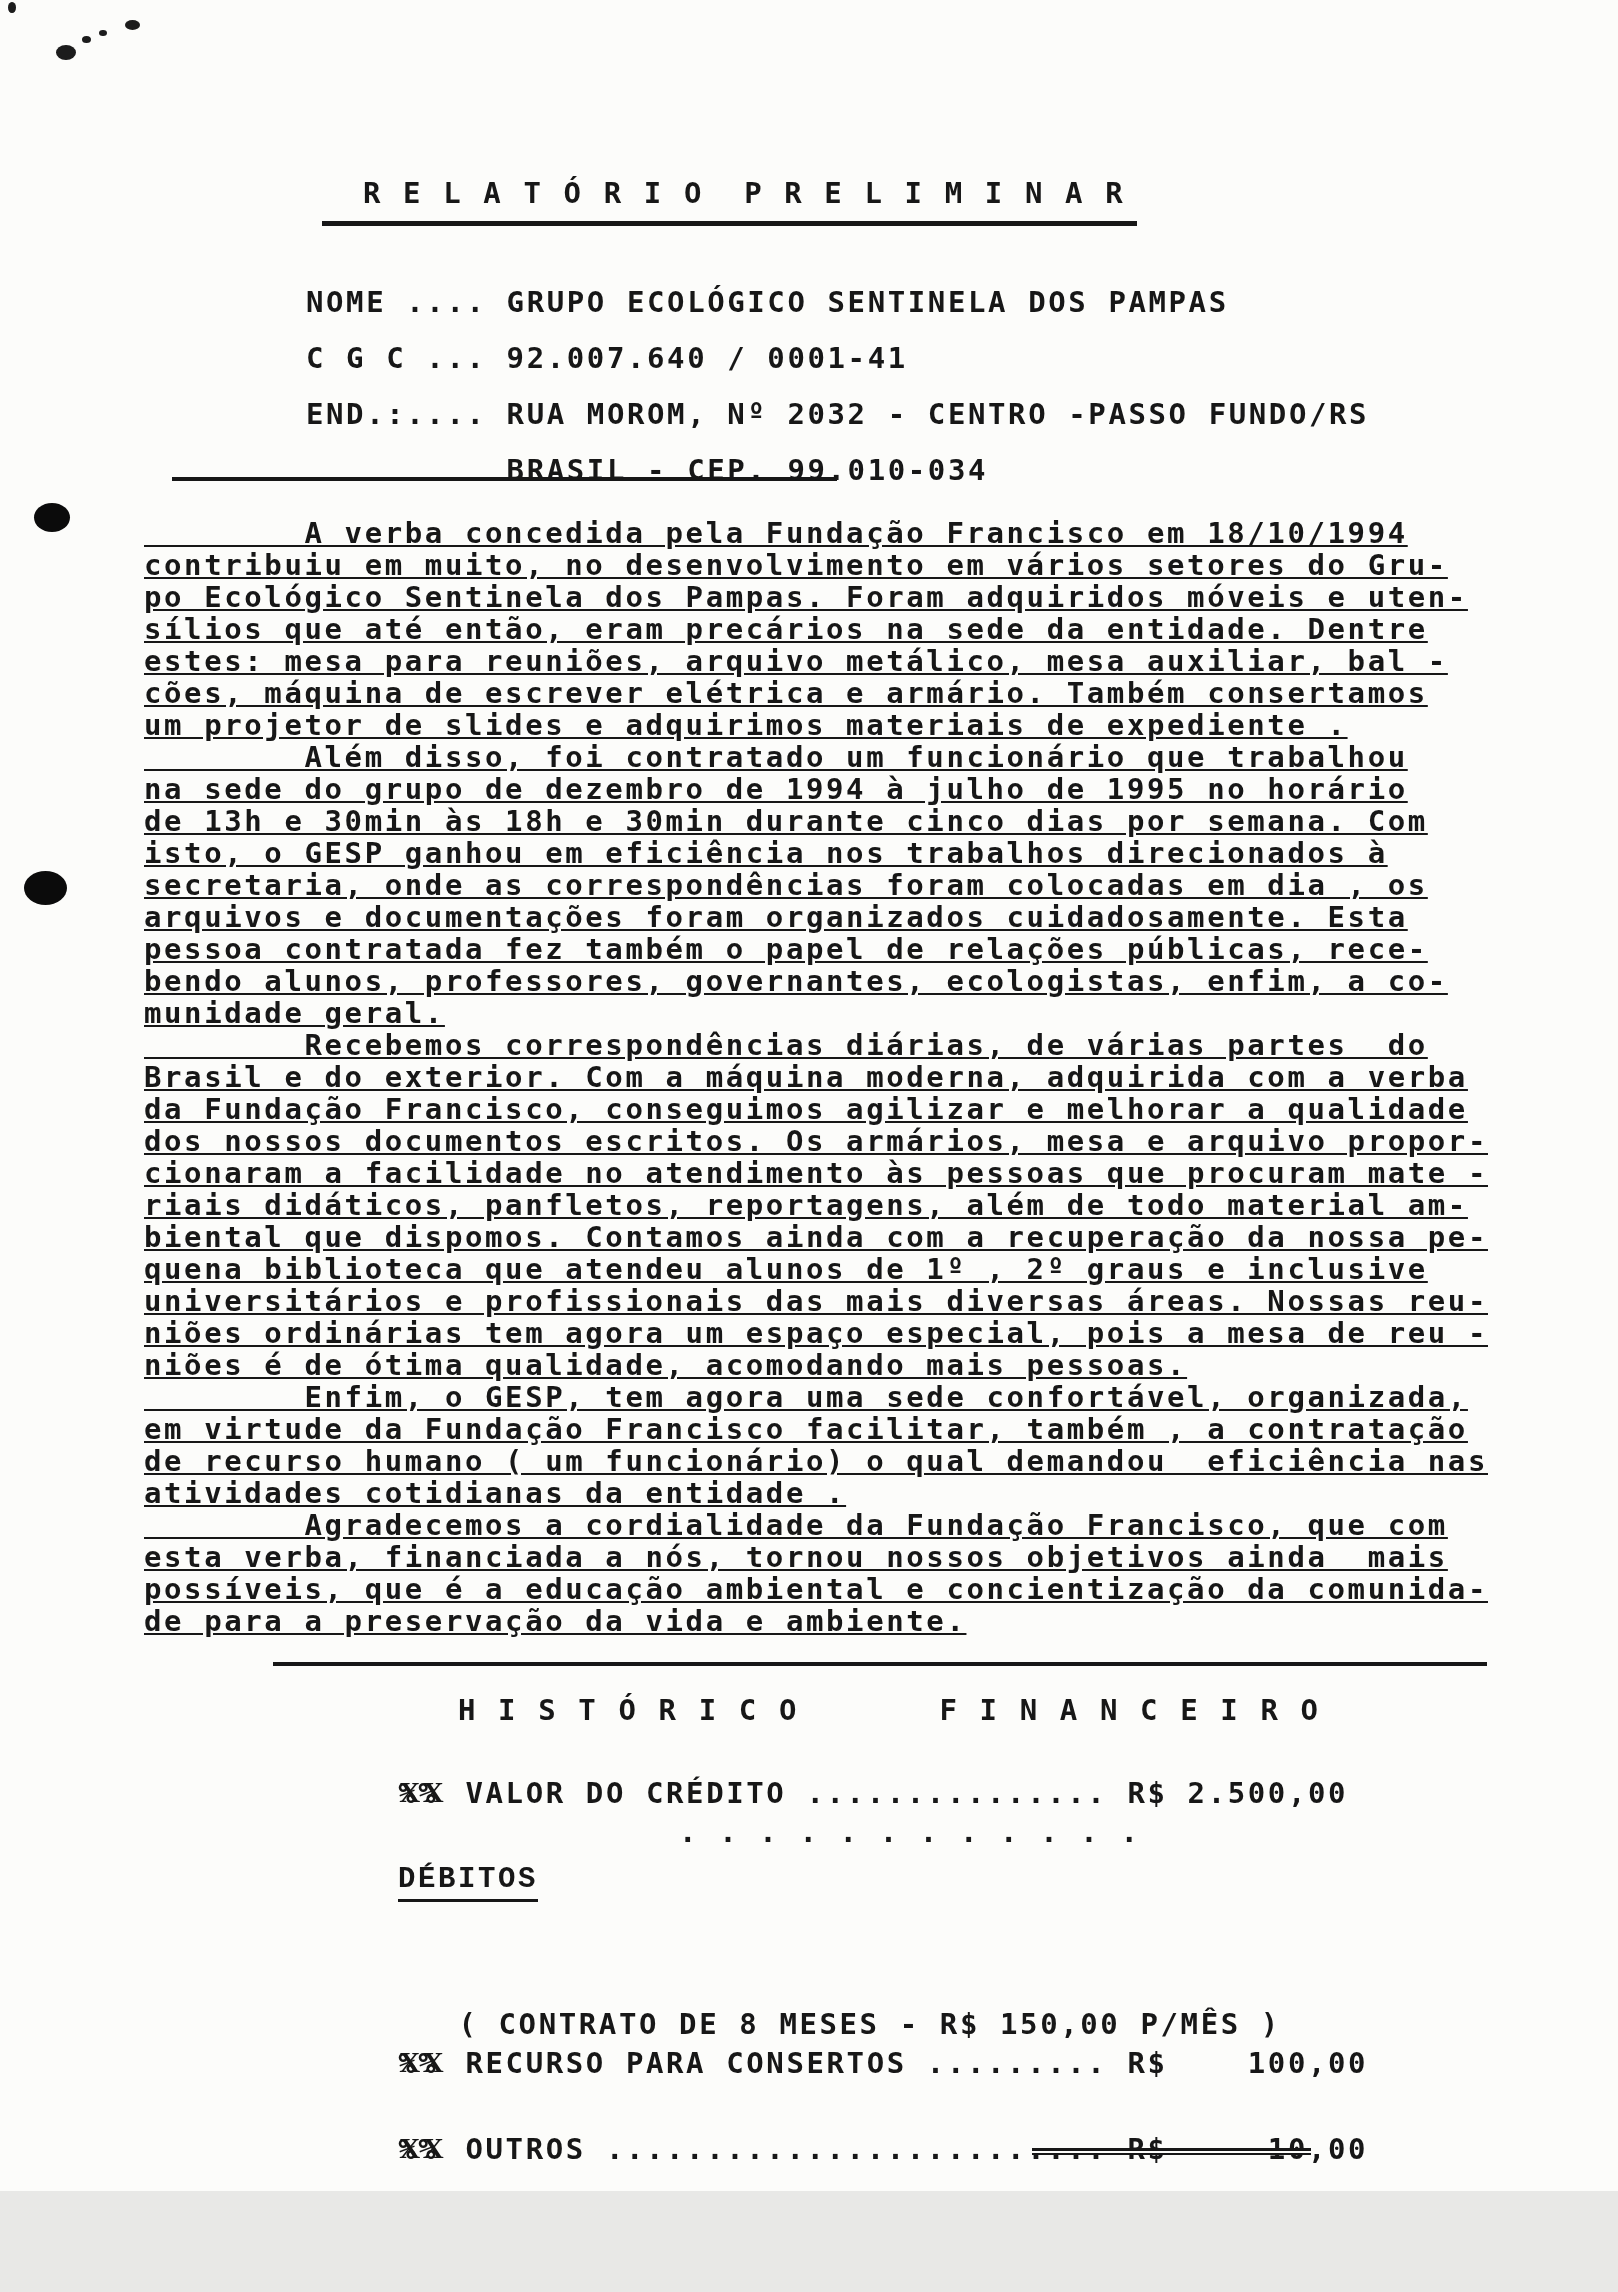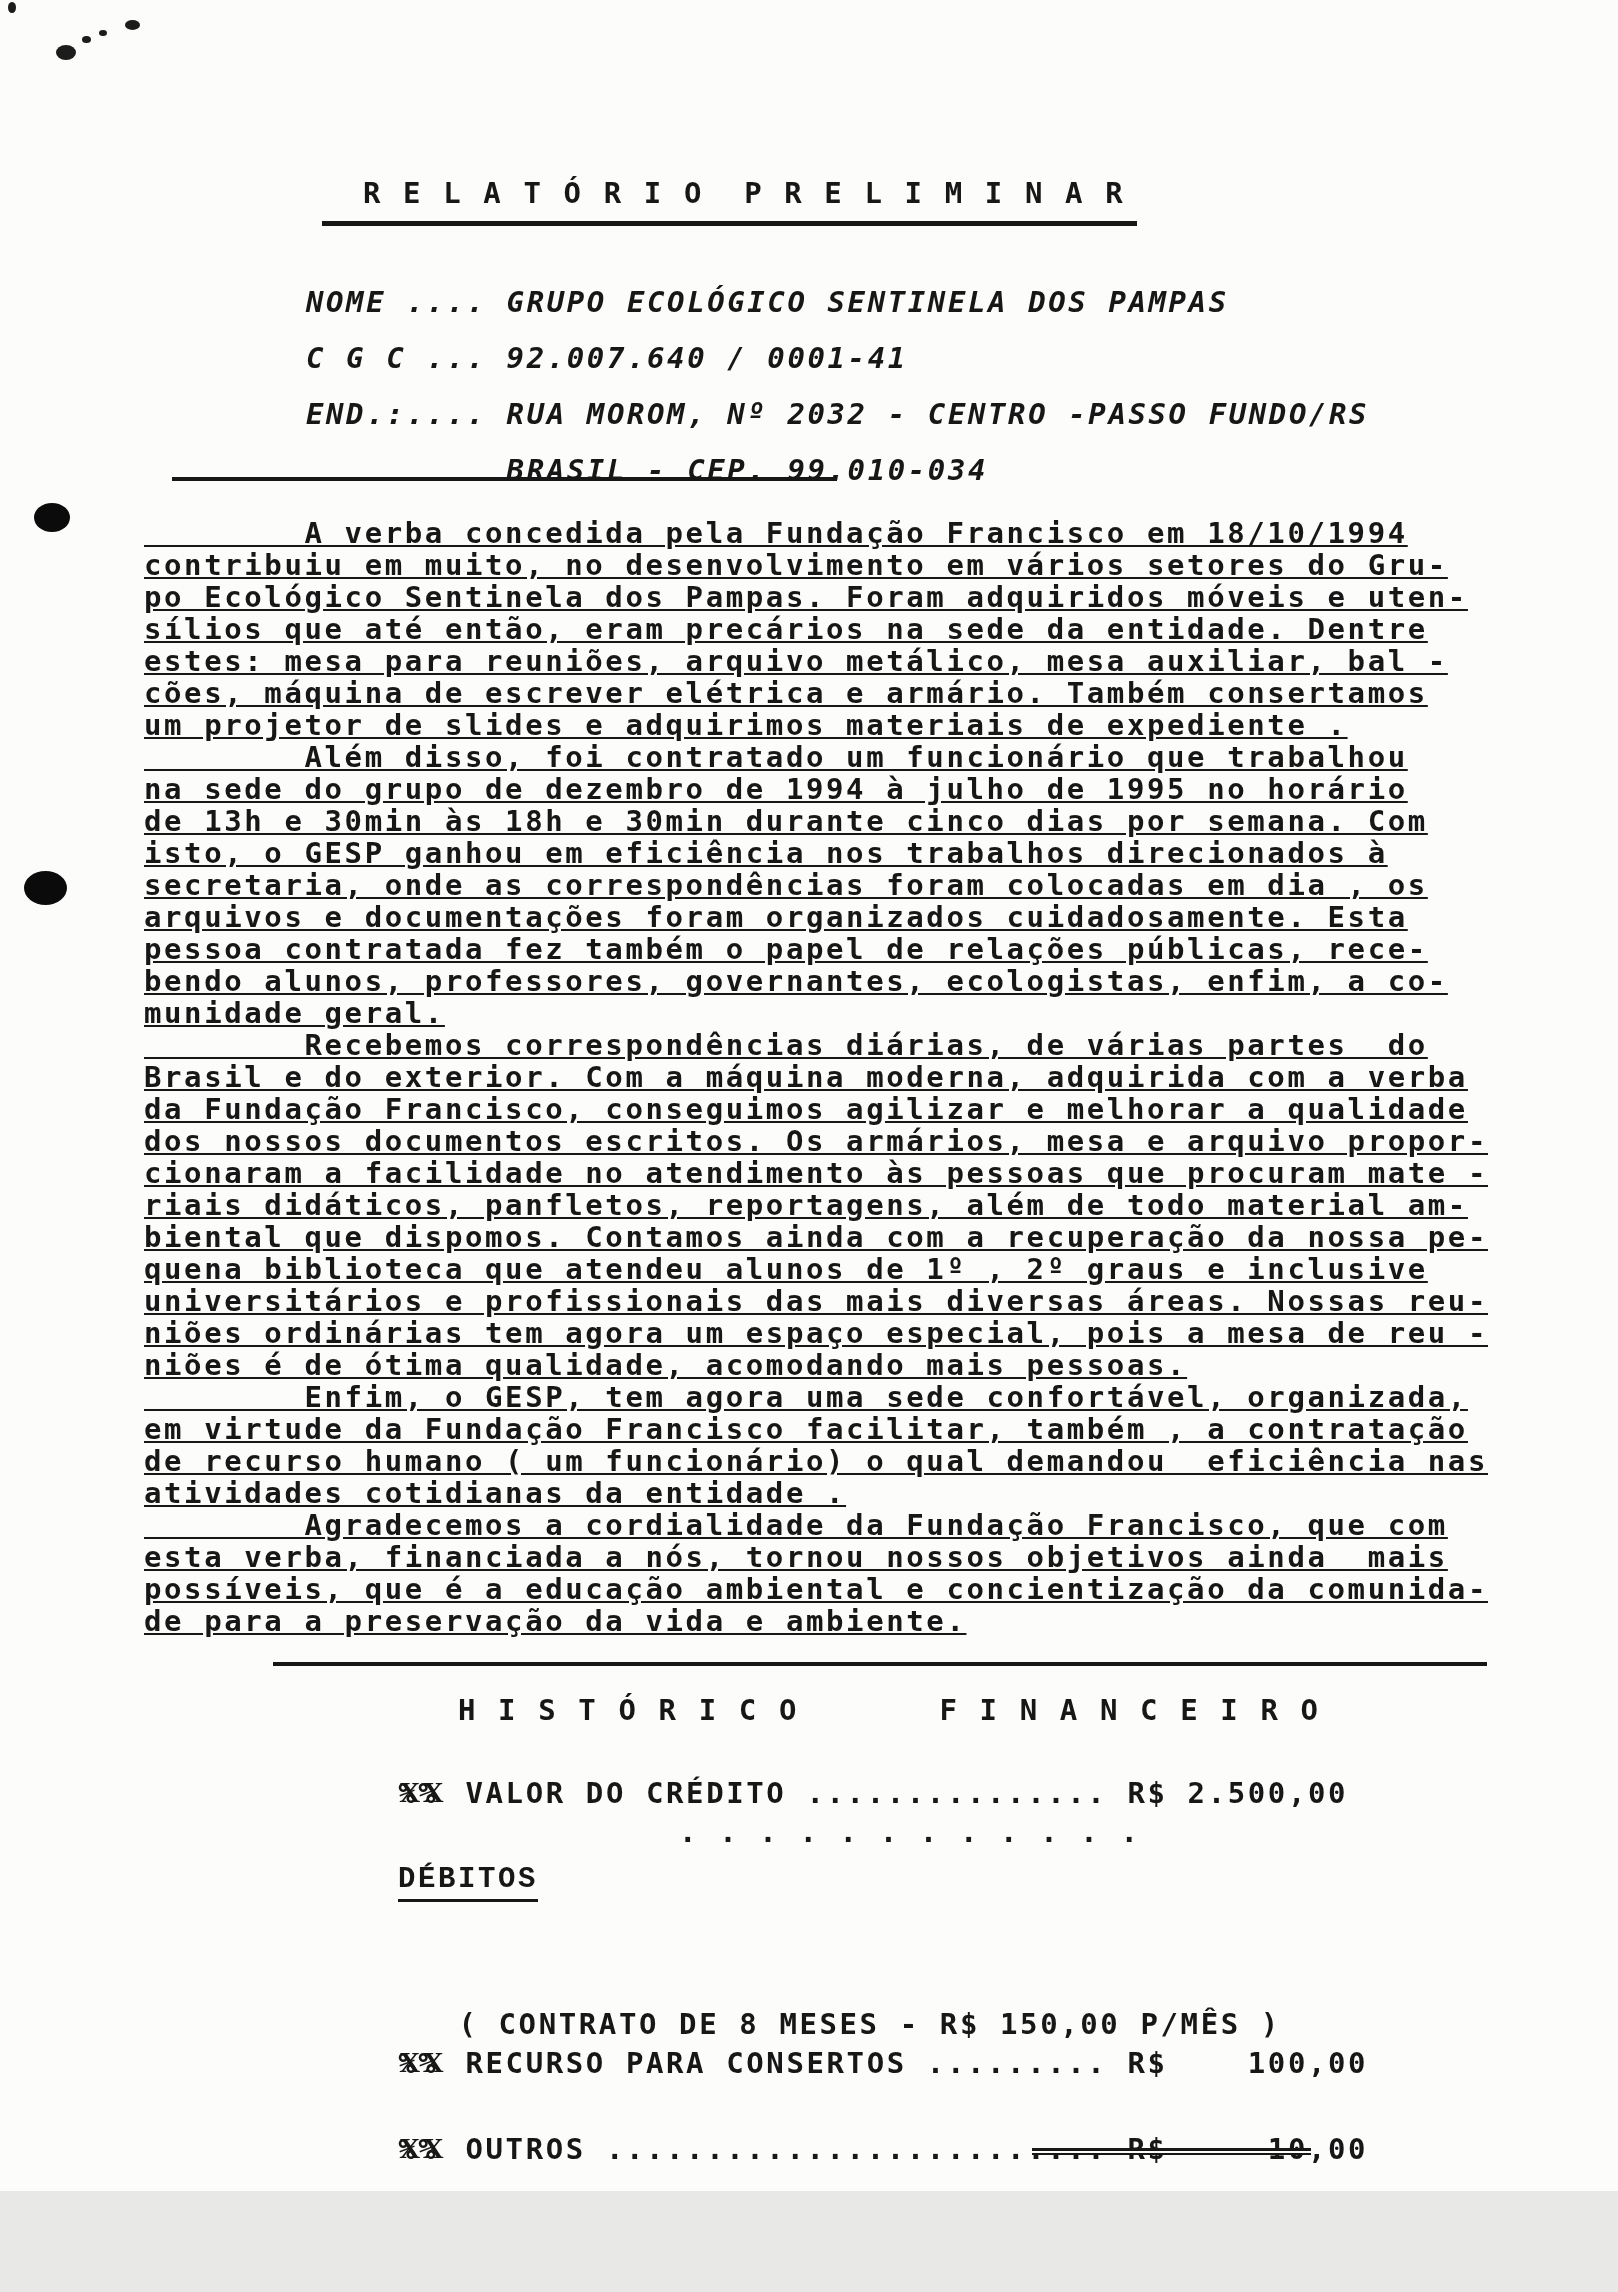--- a/index.html
+++ b/index.html
@@ -12,21 +12,21 @@
     font-weight:700;
     color:#171717;
   }
   .mono{
     position:absolute;
     white-space:pre;
     font-size:29px;
     letter-spacing:2.6px;
     line-height:32px;
   }
-  .header-block{line-height:56px;font-style:italic;}
+  .header-block{line-height:56px;}
   .rule{position:absolute;background:#171717;}
   .double-rule{
     position:absolute;
     background:linear-gradient(to bottom,#171717 0 2.7px,#fcfcfa 2.7px 4.5px,#171717 4.5px 7.2px);
   }
   .bullet{display:inline;}
   .b-base{display:inline;}
   .b-over{display:inline-block;margin-left:-40px;transform:translate(0.9px,-0.9px);font-family:Liberation Serif, serif;}
   .bullet-gap{display:inline-block;width:20px;}
   .underlined{border-bottom:3.6px solid #171717;padding-bottom:2.7px;}

